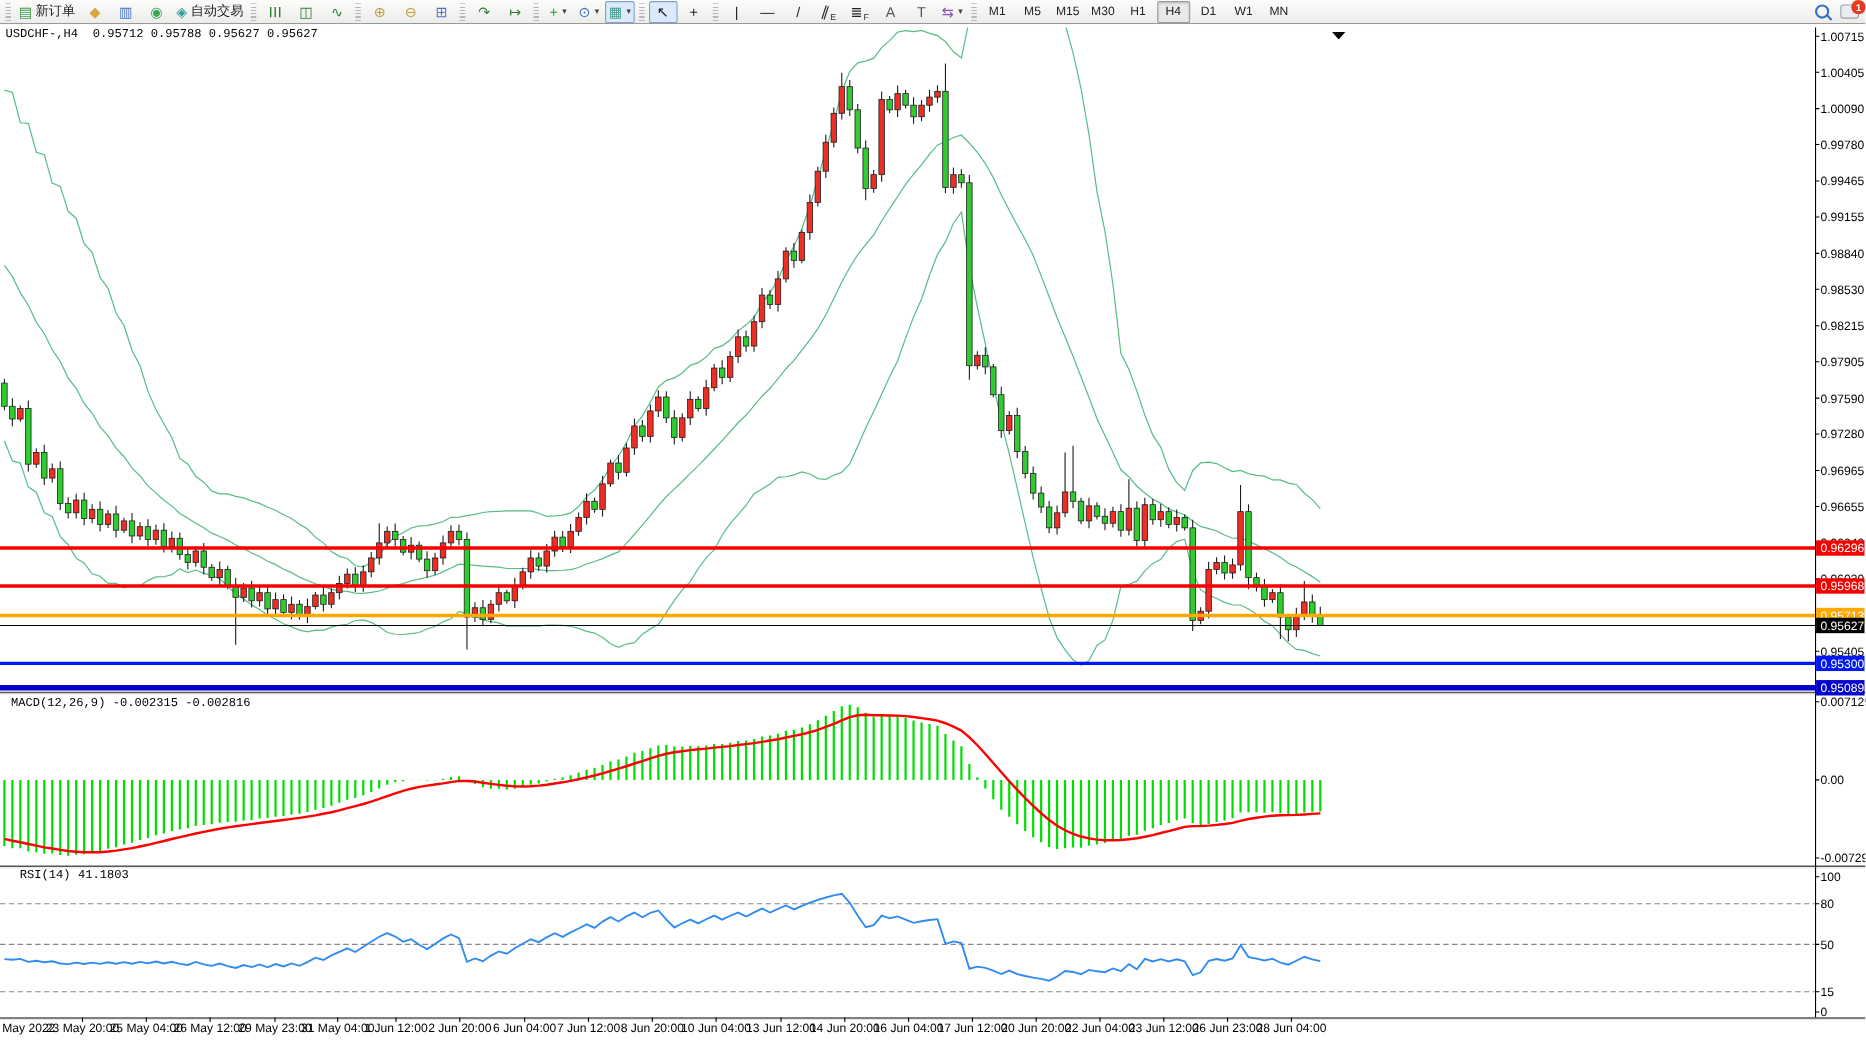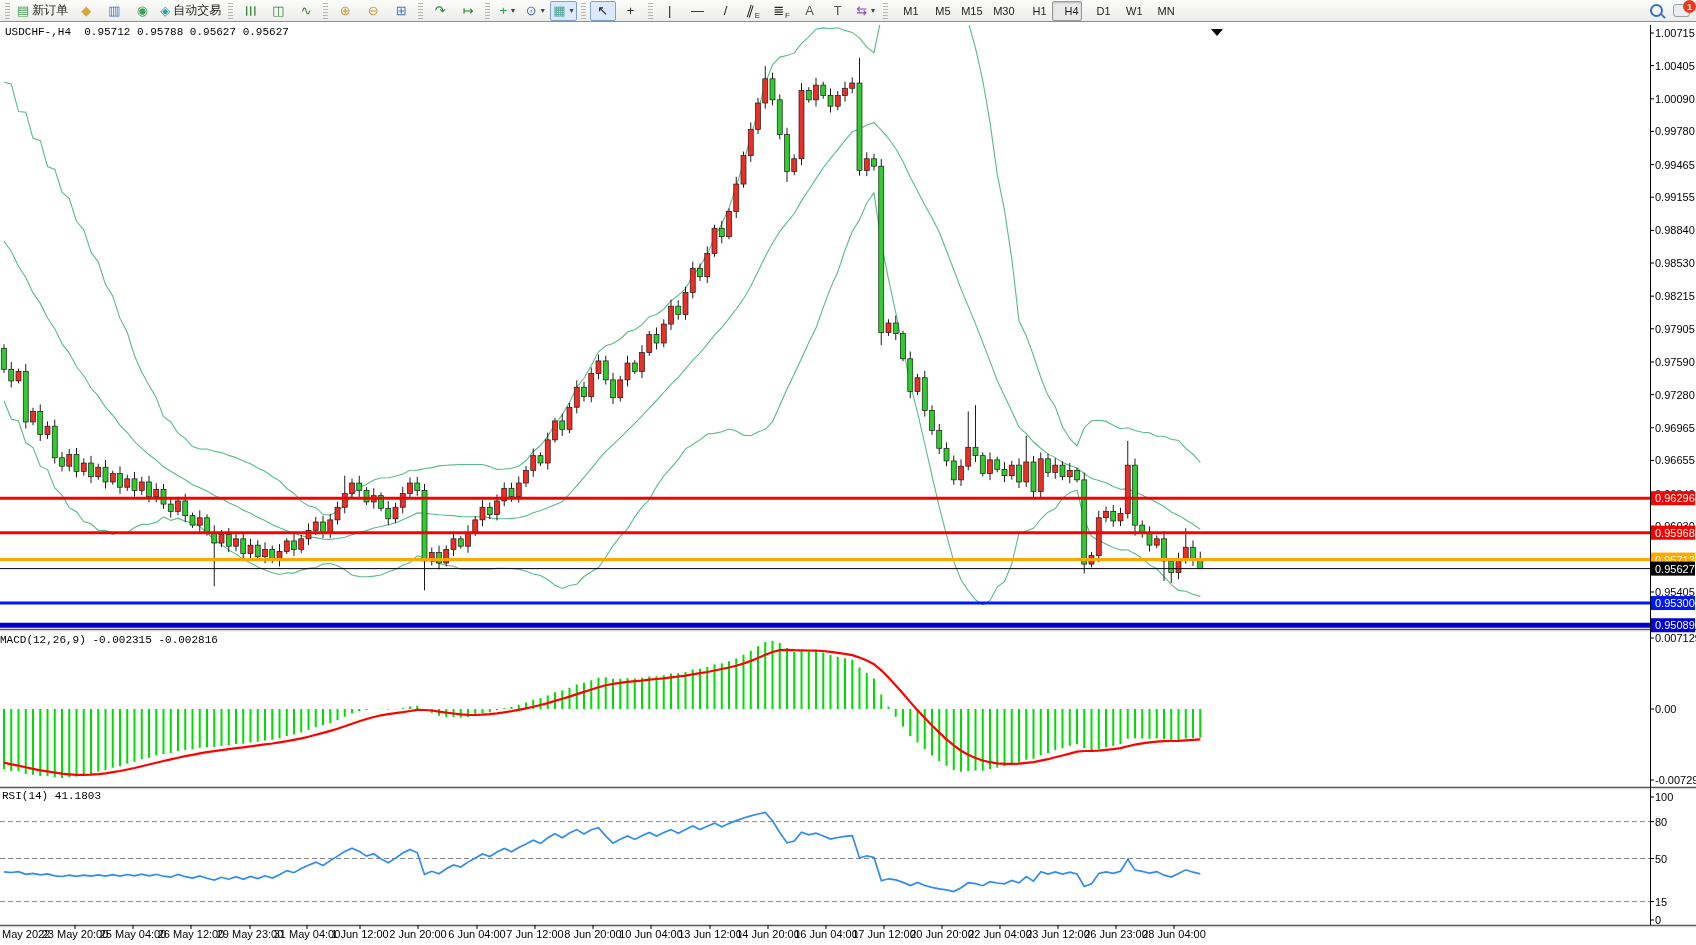--- a/index.html
+++ b/index.html
@@ -10,21 +10,21 @@
   .grip{width:5px;height:16px;margin:0 3px;background:repeating-linear-gradient(180deg,#b5b5b5 0 1px,transparent 1px 3px);}
   .tbtn{height:18px;min-width:20px;display:flex;align-items:center;justify-content:center;gap:3px;
     padding:0 2px;margin:0 1px;border:1px solid transparent;border-radius:2px;font-size:12px;color:#222;cursor:default;}
   .tbtn.active{background:#dbe9fb;border-color:#7da2ce;}
   .tbtn .icon{font-size:13px;line-height:14px;}
   .tbtn .lbl{white-space:nowrap;}
   .tbtn .caret{font-size:8px;color:#444;margin-left:1px;}
   .tbtn .sub{font-size:8px;color:#333;margin-left:-2px;align-self:flex-end;}
   .rot90{display:inline-block;transform:rotate(90deg);}
   .slant{display:inline-block;transform:rotate(18deg);}
-  .tf{font-size:11px;min-width:24px;justify-content:flex-end;}
+  .tf{font-size:11px;min-width:24px;}
   .tf.active{background:#e9e9e9;border:1px solid #9a9a9a;box-shadow:inset 0 1px 2px #bbb;}
   #tb-right{margin-left:auto;display:flex;align-items:center;margin-right:6px;gap:10px;}
   .mag{width:9px;height:9px;border:2px solid #3b6fc4;border-radius:50%;position:relative;}
   .mag:after{content:"";position:absolute;width:6px;height:2px;background:#3b6fc4;transform:rotate(45deg);right:-5px;bottom:-2px;}
   .chat{width:15px;height:11px;border:1px solid #9aa0a8;border-radius:3px;background:#e9edf3;position:relative;}
   .chat .badge{position:absolute;right:-7px;top:-5px;width:13px;height:13px;border-radius:50%;
     background:#e8391f;color:#fff;font-size:9px;font-weight:bold;display:flex;align-items:center;justify-content:center;}
   
   #chart-wrap{position:relative;width:1696px;height:923px;background:#fff;}
   svg text{font-family:"Liberation Sans",sans-serif;font-size:11px;fill:#000;}
@@ -812,15 +812,15 @@
         <line x1="1058" y1="903" x2="1058" y2="907" stroke="#000" stroke-width="1"></line>
         <text x="1058" y="916" text-anchor="middle">23 Jun 12:00</text>
         <line x1="1116" y1="903" x2="1116" y2="907" stroke="#000" stroke-width="1"></line>
         <text x="1116" y="916" text-anchor="middle">26 Jun 23:00</text>
         <line x1="1174" y1="903" x2="1174" y2="907" stroke="#000" stroke-width="1"></line>
         <text x="1174" y="916" text-anchor="middle">28 Jun 04:00</text>
       </g>
       <path d="M1211 7 L1223 7 L1217 14 Z" fill="#000000"></path>
     </svg>
   <div class="overlay-label" style="left:5px;top:4px;">USDCHF-,H4  0.95712 0.95788 0.95627 0.95627</div>
-  <div class="overlay-label" style="left:0;top:612px;">MACD(12,26,9) -0.002315 -0.002816</div>
-  <div class="overlay-label" style="left:2px;top:768px;">RSI(14) 41.1803</div>
+  <div class="overlay-label" style="left:10px;top:612px;">MACD(12,26,9) -0.002315 -0.002816</div>
+  <div class="overlay-label" style="left:18px;top:768px;">RSI(14) 41.1803</div>
 </div>
 
 </body></html>

